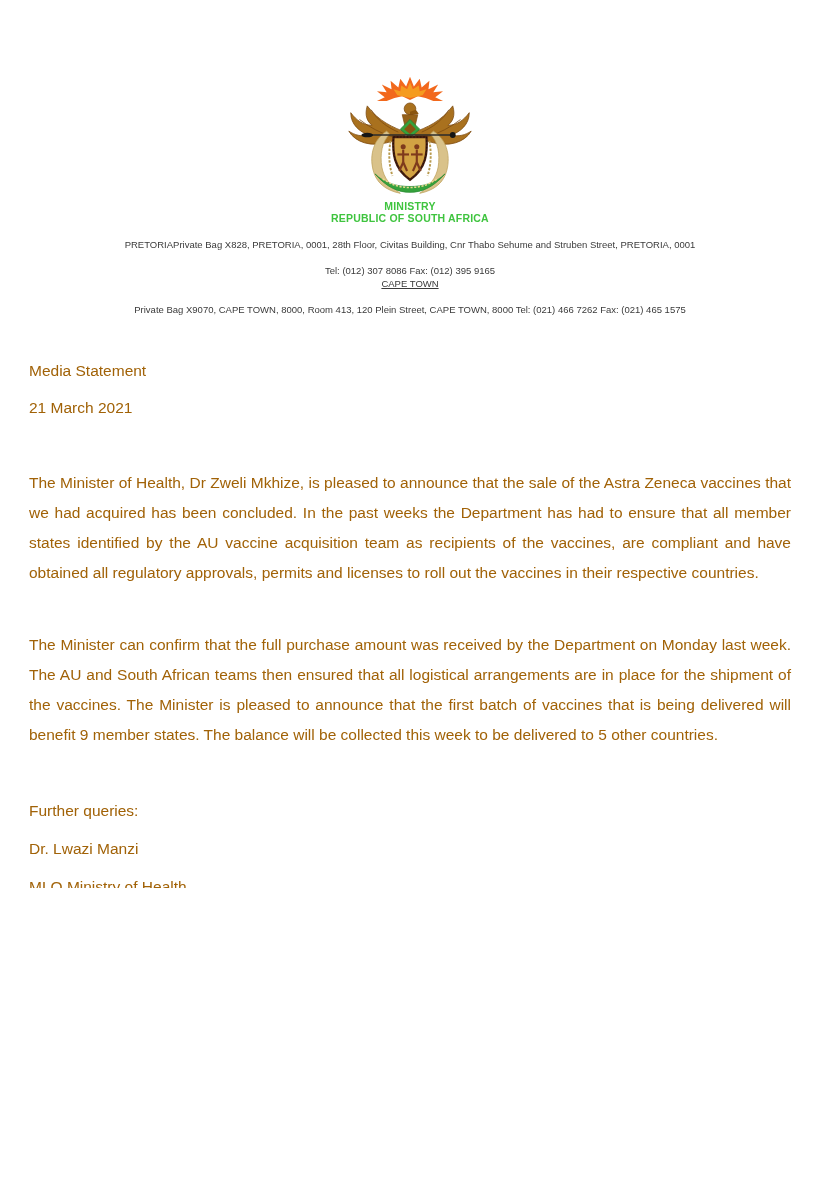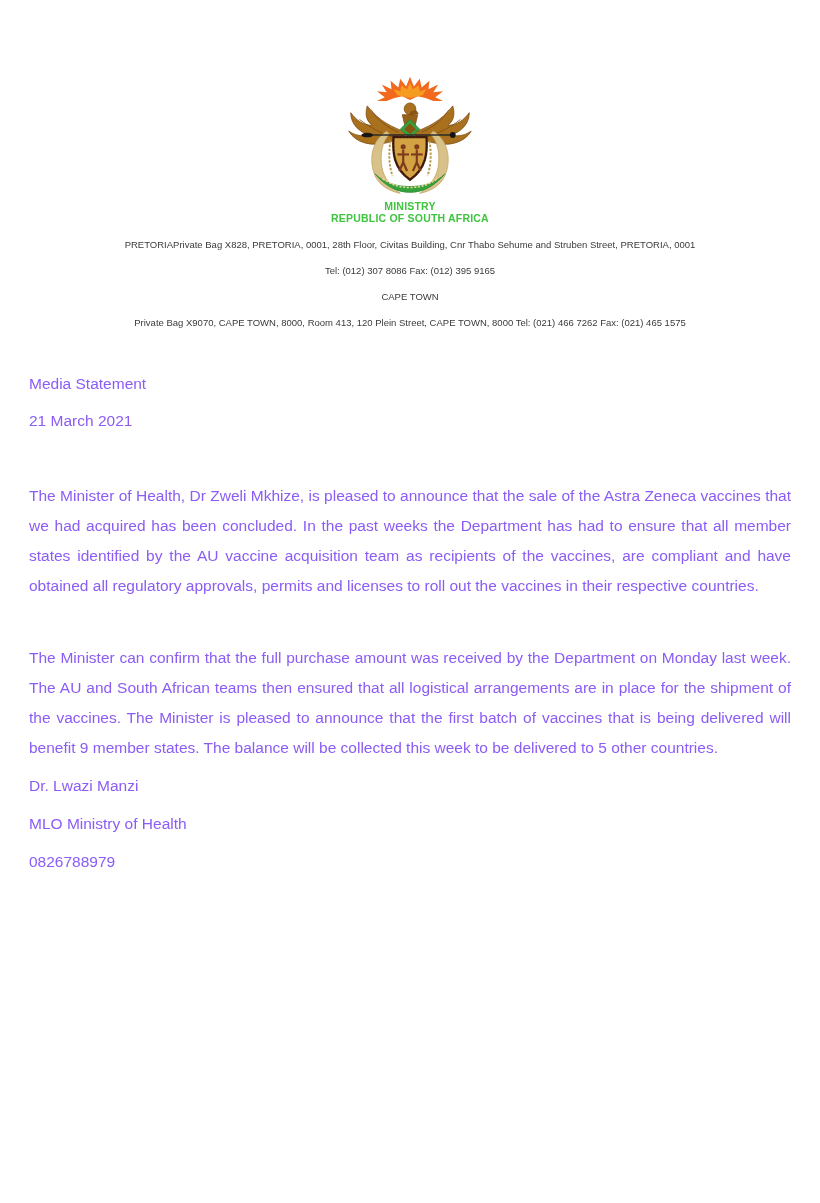--- a/index.html
+++ b/index.html
@@ -26,26 +26,26 @@
     letter-spacing: 0.2px;
   }
   .addr {
     text-align: center;
     font-size: 9.5px;
     color: #3a3a3a;
     line-height: 11px;
   }
   .addr-1 { margin-top: 15px; }
   .addr-2 { margin-top: 15px; }
-  .addr-3 { margin-top: 15px; }
+  .addr-3 { margin-top: 2px; text-decoration: underline; }
   .addr-4 { margin-top: 15px; }
   .content {
     margin: 1px 29px;
     font-size: 15.5px;
-    color: #8b5cf6;
+    color: #a16207;
   }
   .doc-type { margin-top: 46px; line-height: 20px; }
   .date-line { margin-top: 17px; line-height: 20px; }
   .para {
     text-align: justify;
     line-height: 30px;
   }
   .para-1 { margin-top: 50px; }
   .para-2 { margin-top: 42px; }
   .issued { margin-top: 26px; font-weight: bold; line-height: 30px; }
@@ -118,18 +118,19 @@
   </div>
 
   <div class="content">
     <div class="doc-type">Media Statement</div>
     <div class="date-line">21 March 2021</div>
 
     <div class="para para-1">The Minister of Health, Dr Zweli Mkhize, is pleased to announce that the sale of the Astra Zeneca vaccines that we had acquired has been concluded. In the past weeks the Department has had to ensure that all member states identified by the AU vaccine acquisition team as recipients of the vaccines, are compliant and have obtained all regulatory approvals, permits and licenses to roll out the vaccines in their respective countries.</div>
     <div class="para para-2">The Minister can confirm that the full purchase amount was received by the Department on Monday last week. The AU and South African teams then ensured that all logistical arrangements are in place for the shipment of the vaccines. The Minister is pleased to announce that the first batch of vaccines that is being delivered will benefit 9 member states. The balance will be collected this week to be delivered to 5 other countries.</div>
 
 
+    <div class="queries">Further queries:</div>
     <div class="contact-line">Dr. Lwazi Manzi</div>
     <div class="contact-line">MLO Ministry of Health</div>
     <div class="contact-line">0826788979</div>
   </div>
 
 </div>
 
 </body></html>

